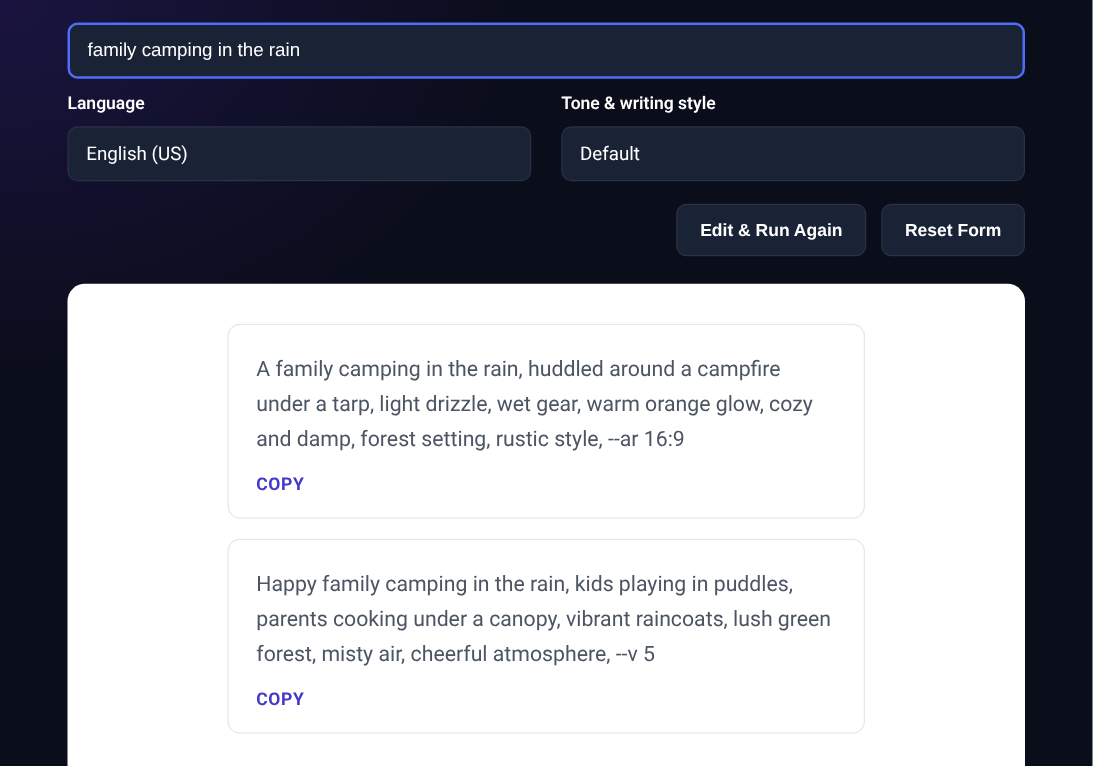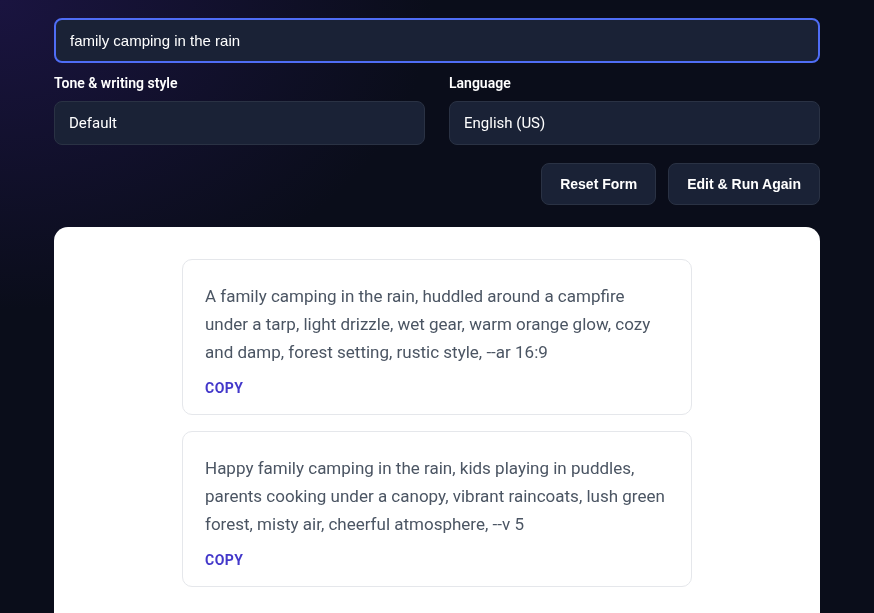--- a/index.html
+++ b/index.html
@@ -100,36 +100,36 @@
   </style>
 </head>
 <body>
 
 <div class="container">
 
   <input type="text" class="text-input" value="family camping in the rain" style="">
 
   <div class="row">
     <div class="col">
+      <label class="form-label">Language</label>
+      <div class="select-input">
+        <span>English (US)</span>
+      </div>
+    </div>
+    <div class="col">
       <label class="form-label">Tone &amp; writing style</label>
       <div class="select-input">
         <span>Default</span>
       </div>
     </div>
-    <div class="col">
-      <label class="form-label">Language</label>
-      <div class="select-input">
-        <span>English (US)</span>
-      </div>
-    </div>
   </div>
 
   <div class="button-row">
+    <button class="btn">Edit &amp; Run Again</button>
     <button class="btn">Reset Form</button>
-    <button class="btn">Edit &amp; Run Again</button>
   </div>
 
   <div class="results-panel">
     <div class="result-card">
       <div class="result-text">A family camping in the rain, huddled around a campfire under a tarp, light drizzle, wet gear, warm orange glow, cozy and damp, forest setting, rustic style, --ar 16:9</div>
       <span class="copy-btn">COPY</span>
     </div>
     <div class="result-card">
       <div class="result-text">Happy family camping in the rain, kids playing in puddles, parents cooking under a canopy, vibrant raincoats, lush green forest, misty air, cheerful atmosphere, --v 5</div>
       <span class="copy-btn">COPY</span>

